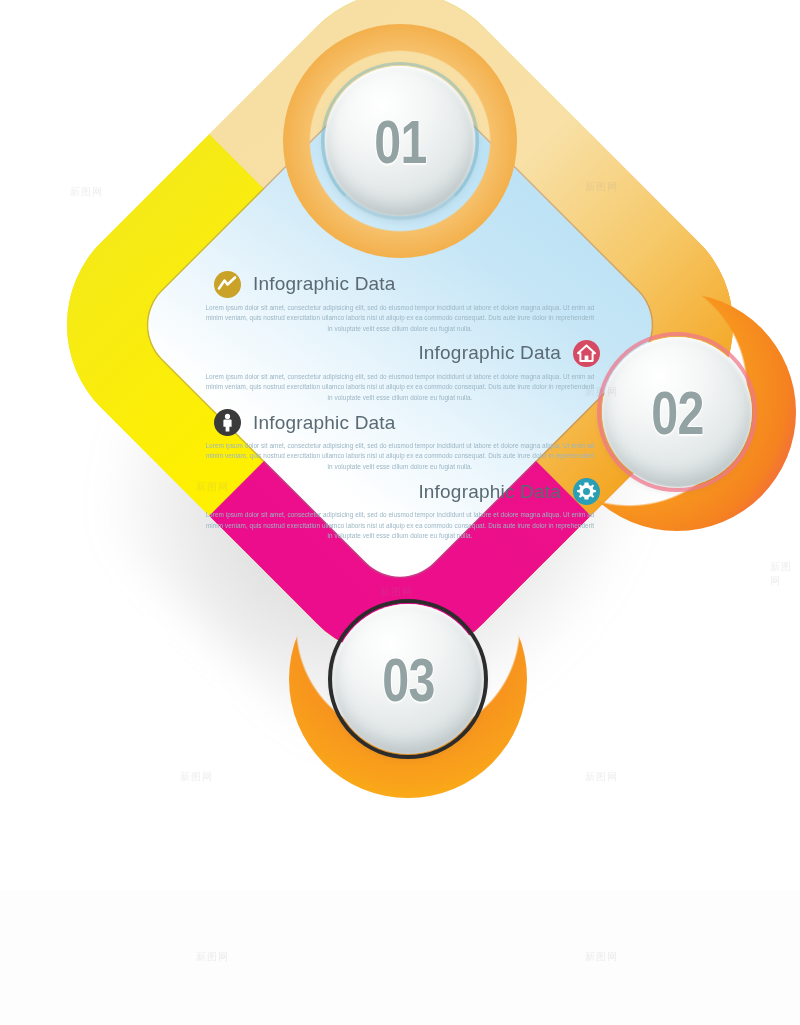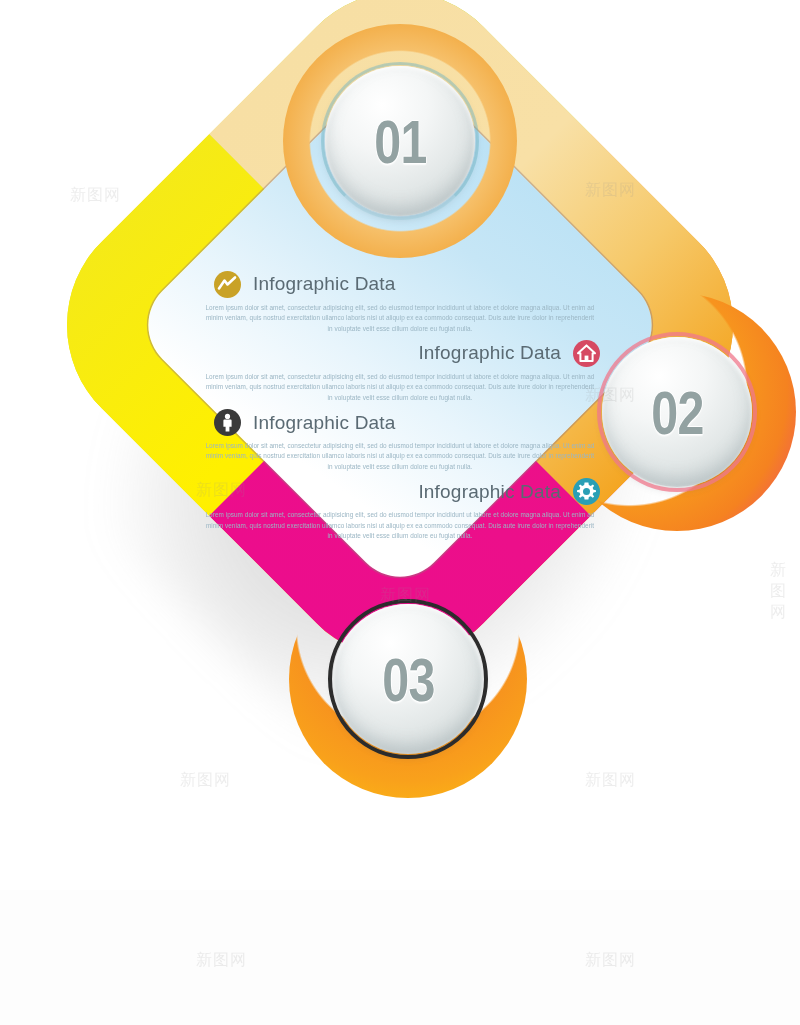--- a/index.html
+++ b/index.html
@@ -165,21 +165,21 @@
   #node-03 .rim{position:absolute;inset:-5px;border-radius:50%;
       border:4px solid #2c2c2c;}
 
   #node-04{left:54px;top:335px;}
   #node-04 .halo{inset:-44px;background:
       radial-gradient(circle at 60% 45%, rgba(0,0,0,0) 53%, #8cc63f 54%, #a7d32f 76%, #c6dc22 100%);}
   #node-04 .rim{position:absolute;inset:-5px;border-radius:50%;
       border:4px solid rgba(90,190,205,.8);}
 
   
-  .wm{position:absolute;color:rgba(150,150,150,.17);font-size:16px;
+  .wm{position:absolute;color:rgba(150,150,150,.17);font-size:10px;
       letter-spacing:1px;pointer-events:none;user-select:none;}
 </style>
 </head>
 <body>
 
 <div id="stage">
 
   <div class="bottom-band"></div>
   <div class="diamond-shadow"></div>
 

